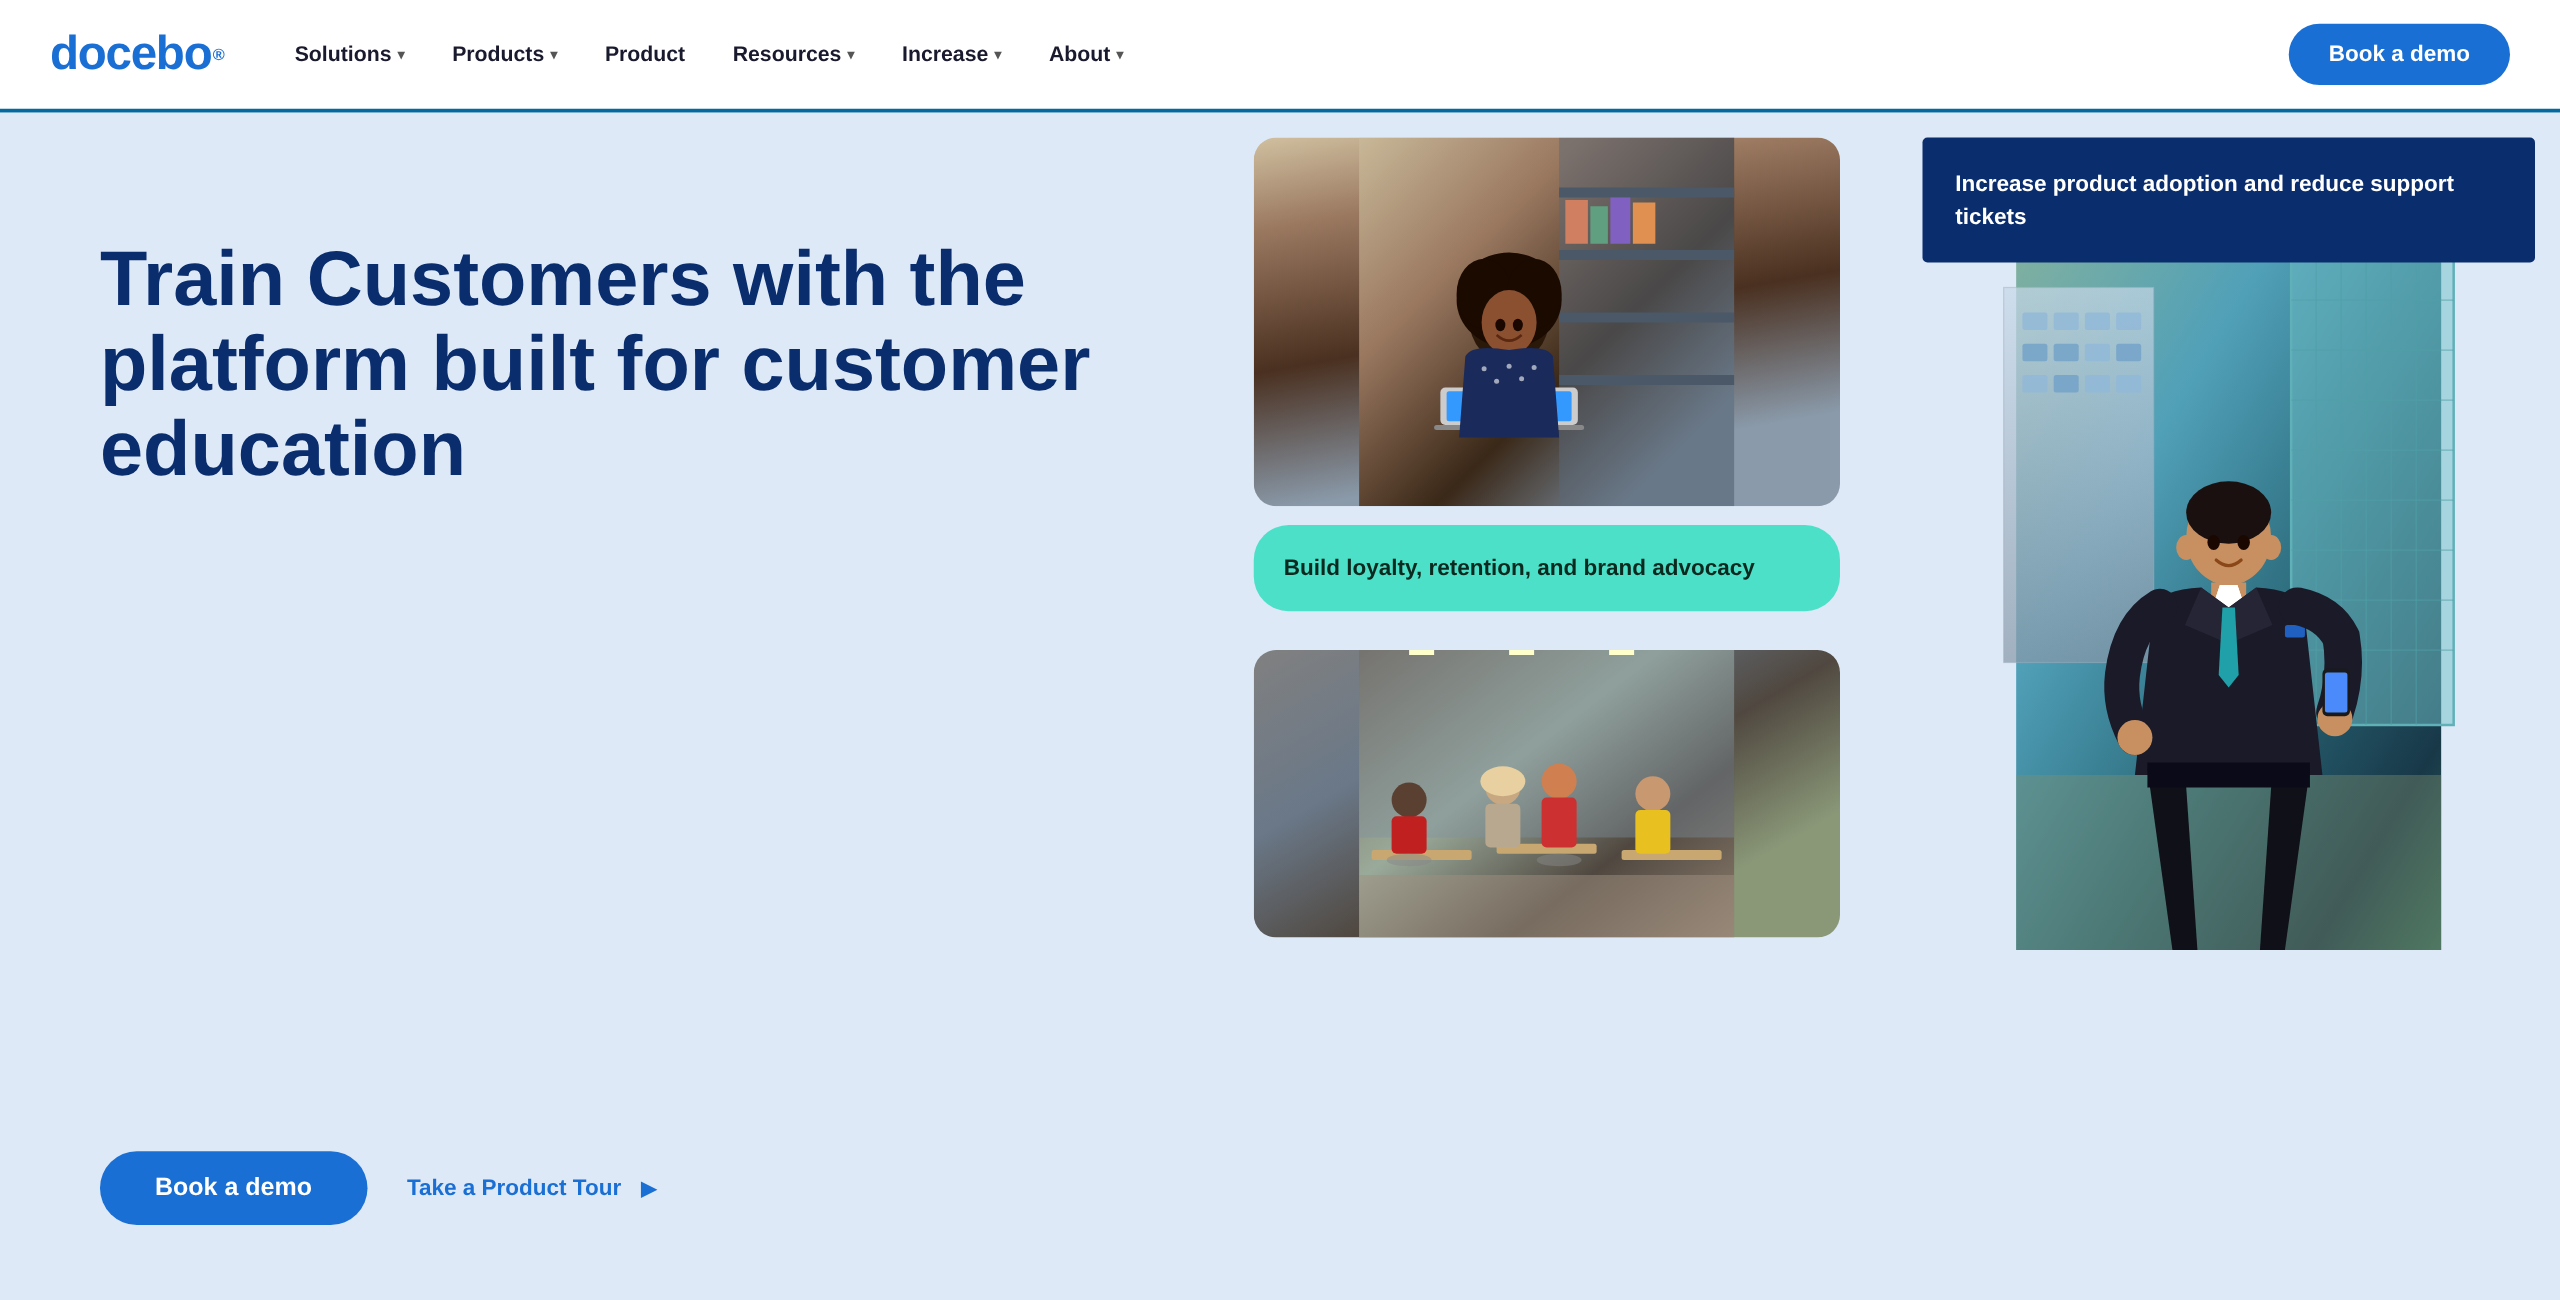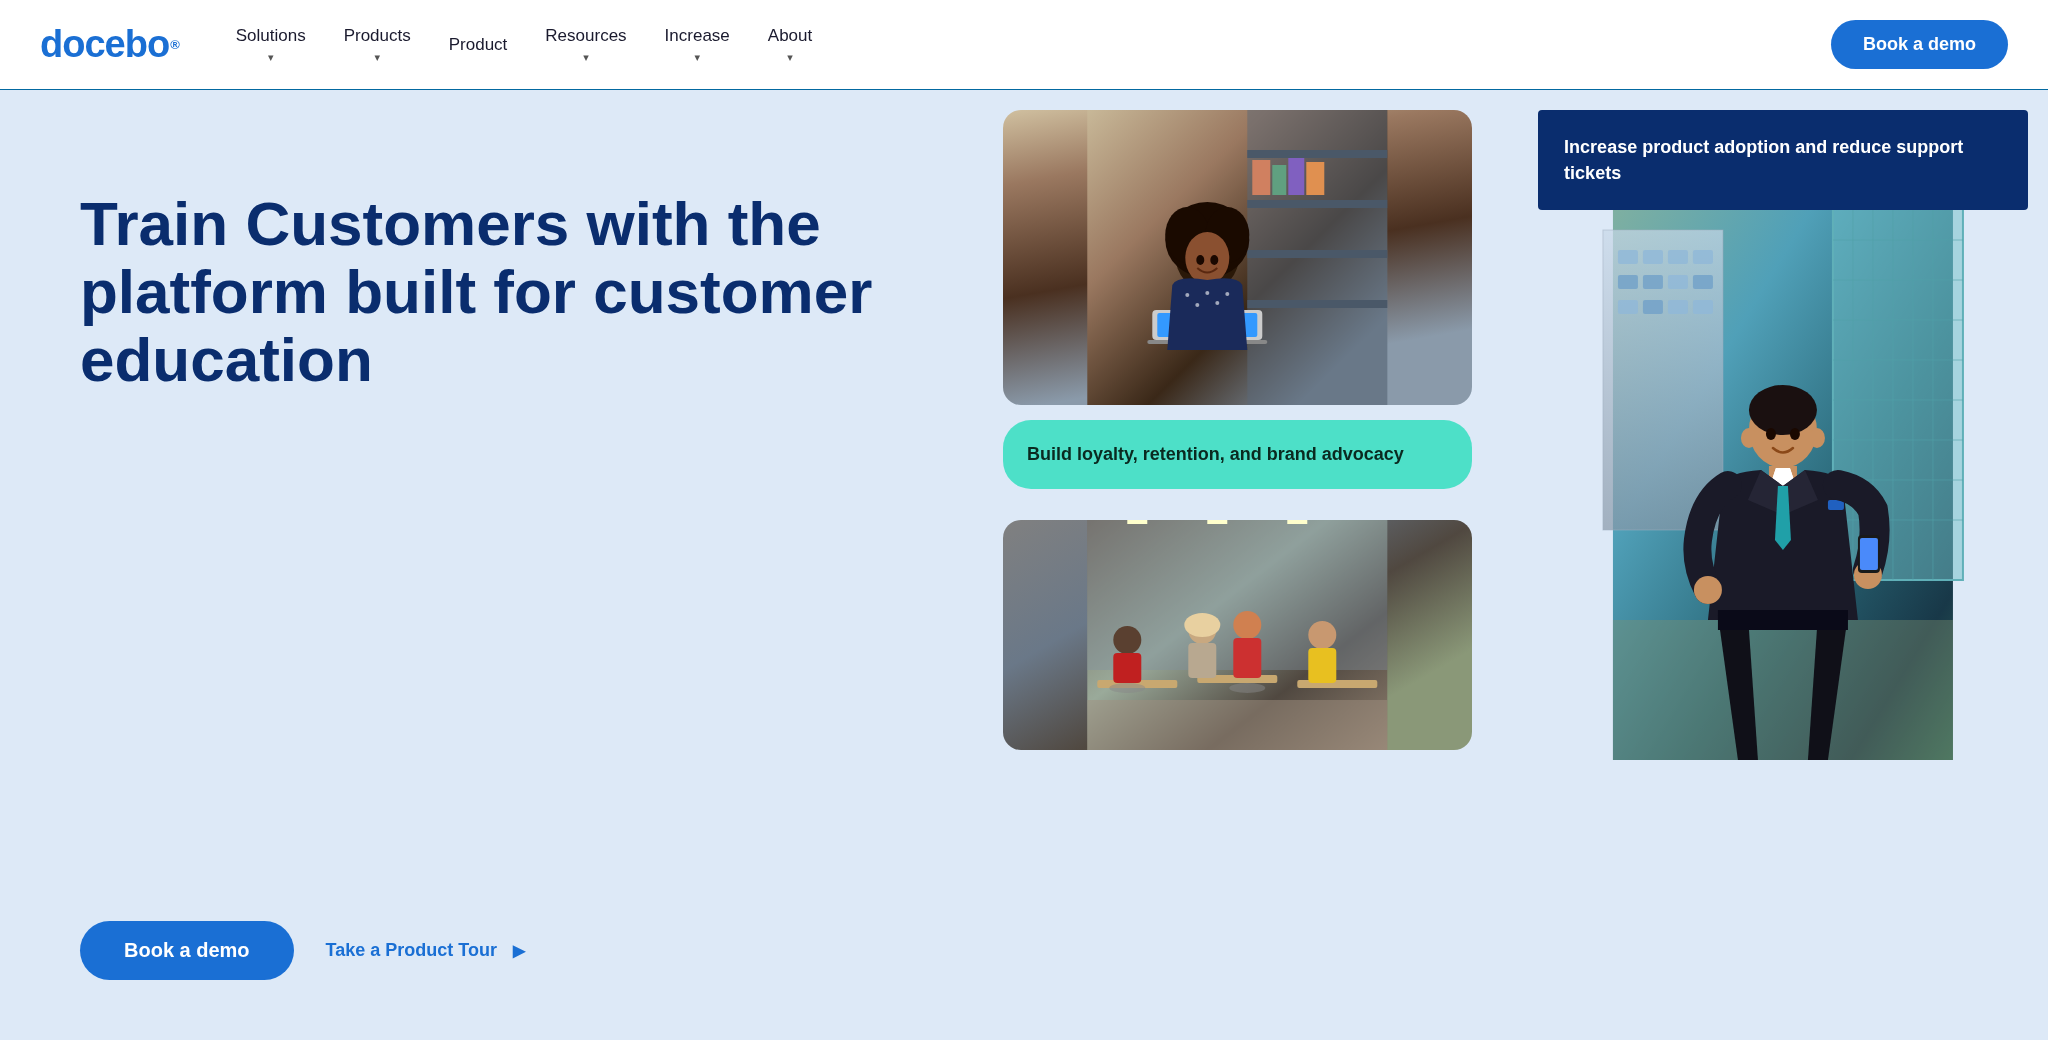--- a/index.html
+++ b/index.html
@@ -5,21 +5,21 @@
     * { box-sizing: border-box; margin: 0; padding: 0; }
     body { font-family: 'Segoe UI', Arial, sans-serif; background: #fff; overflow-x: hidden; }
 
     
     nav {
       display: flex;
       align-items: center;
       padding: 16px 40px;
       height: 90px;
       background: #fff;
-      border-bottom: 1px solid #0369a1;
+      border-bottom: 3px solid #0369a1;
       position: relative;
       z-index: 10;
     }
     .nav-logo {
       display: flex;
       align-items: center;
       margin-right: 40px;
     }
     .logo-text {
       font-size: 38px;
@@ -33,25 +33,24 @@
       gap: 6px;
       flex: 1;
     }
     .nav-item {
       display: flex;
       align-items: center;
       gap: 5px;
       padding: 8px 16px;
       color: #1a1a2e;
       font-size: 17px;
-      font-weight: 400;
+      font-weight: 700;
       cursor: pointer;
       border-radius: 6px;
       white-space: nowrap;
-      flex-direction: column;
     }
     .nav-chevron {
       font-size: 11px;
       color: #555;
     }
     .nav-cta {
       background: #1a6fd4;
       color: #fff;
       border: none;
       border-radius: 50px;

